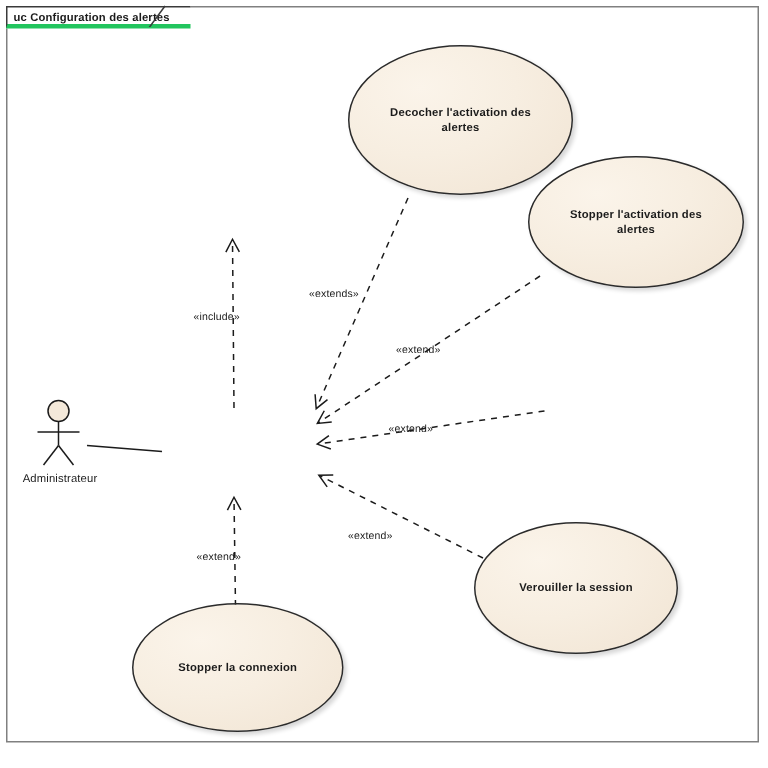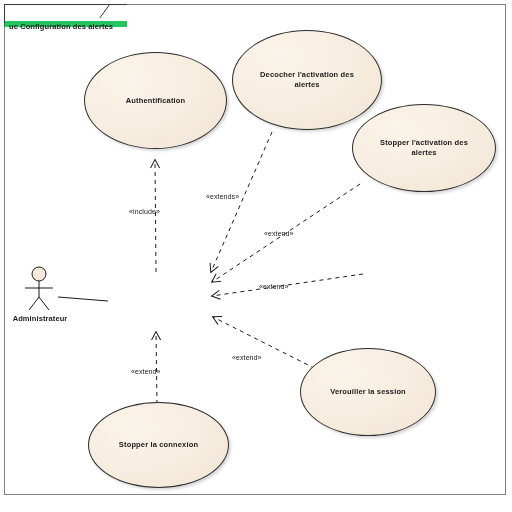--- a/index.html
+++ b/index.html
@@ -32,22 +32,22 @@
   }
   .frame-tab {
     position: absolute;
     left: 4px;
     top: 4px;
     height: 15px;
     box-sizing: border-box;
     background: #ffffff;
     border-left: 1px solid #3a3a3a;
     border-top: 1px solid #3a3a3a;
-    border-bottom: 6px solid #22c55e;
-    padding: 16px 14px 0 4px;
+    border-bottom: 3px solid #22c55e;
+    padding: 1px 14px 0 4px;
     font-size: 7.5px;
     font-weight: bold;
     color: #1a1a1a;
     letter-spacing: 0.1px;
     white-space: nowrap;
     line-height: 12px;
   }
   .frame-tab-slant {
     position: absolute;
     left: 0;
@@ -88,21 +88,21 @@
   }
   
   .actor {
     position: absolute;
     width: 56px;
     text-align: center;
   }
   .actor svg { display: block; margin: 0 auto; }
   .actor-label {
     font-size: 7.5px;
-    font-weight: bold;
+    font-weight: normal;
     color: #1b1b1b;
     margin-top: 2px;
     letter-spacing: 0.1px;
     white-space: nowrap;
   }
   
   .stereotype {
     position: absolute;
     font-size: 7px;
     color: #1b1b1b;
@@ -153,34 +153,31 @@
 
     <g>
       <path d="M322,372 L213,317" stroke="#1b1b1b" stroke-width="1" fill="none" stroke-dasharray="4,4" marker-end="url(#openArrow)"></path>
     </g>
 
     <g>
       <path d="M157,404 L156,332" stroke="#1b1b1b" stroke-width="1" fill="none" stroke-dasharray="4,4" marker-end="url(#openArrow)"></path>
     </g>
   </svg>
 
-  <div class="usecase" style="left:84px; top:52px; width:143px; height:97px;">
-    <span class="usecase-label">Authentification</span>
-  </div>
 
   <div class="usecase" style="left:232px; top:30px; width:150px; height:100px;">
     <span class="usecase-label">Decocher l'activation des alertes</span>
   </div>
 
   <div class="usecase" style="left:352px; top:104px; width:144px; height:88px;">
     <span class="usecase-label">Stopper l'activation des alertes</span>
   </div>
 
 
-  <div class="usecase" style="left:300px; top:348px; width:136px; height:88px;text-align:center;">
+  <div class="usecase" style="left:316px; top:348px; width:136px; height:88px;text-align:center;">
     <span class="usecase-label">Verouiller la session</span>
   </div>
 
 
   <div class="usecase" style="left:88px; top:402px; width:141px; height:86px;">
     <span class="usecase-label">Stopper la connexion</span>
   </div>
 
   <div class="actor" style="left:12px; top:266px;">
     <svg width="56" height="46" viewBox="0 0 56 46">

